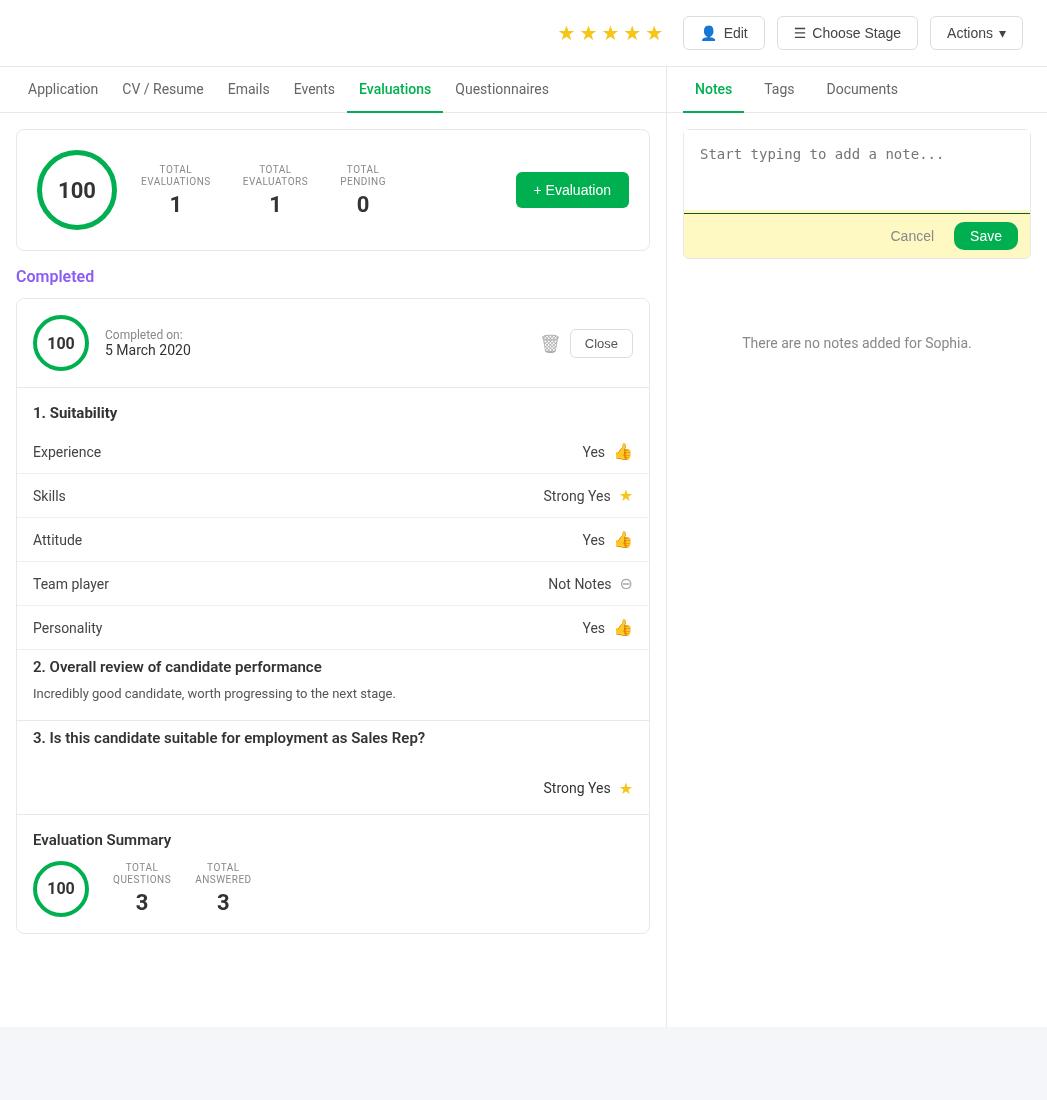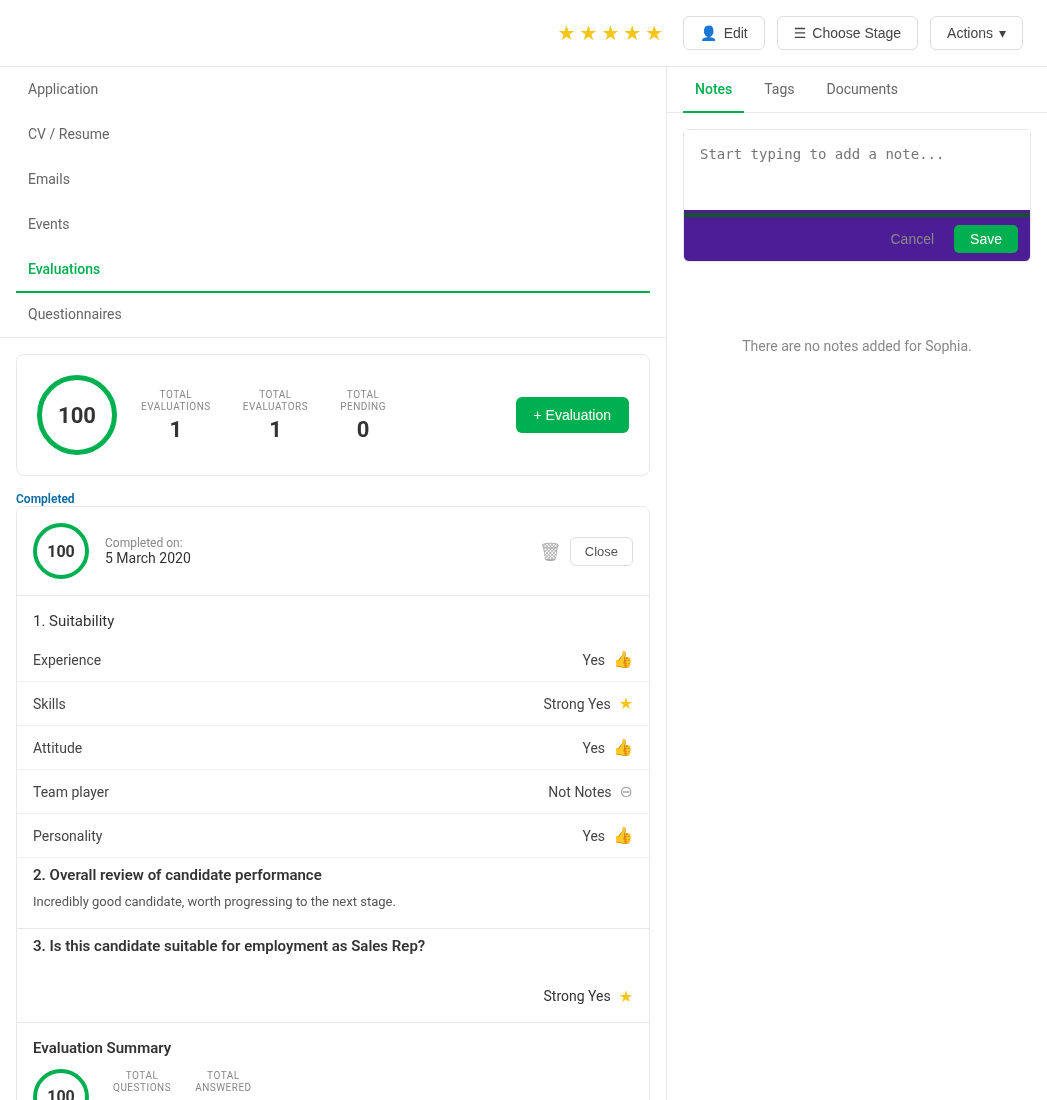--- a/index.html
+++ b/index.html
@@ -53,21 +53,20 @@
       background: #fff;
       min-height: 960px;
     }
 
     .tab-nav {
       display: flex;
       gap: 0;
       border-bottom: 1px solid #e8e8e8;
       padding: 0 16px;
       background: #fff;
-      flex-direction: column;
     }
 
     .tab-item {
       padding: 14px 12px;
       cursor: pointer;
       color: #666;
       font-size: 14px;
       border-bottom: 2px solid transparent;
       margin-bottom: -1px;
     }
@@ -174,24 +173,24 @@
       display: inline-flex;
       align-items: center;
       gap: 6px;
     }
 
     .completed-section {
       margin: 0 16px 16px;
     }
 
     .completed-title {
-      font-size: 12px;
+      font-size: 16px;
       font-weight: 600;
-      color: #0369a1;
-      margin-bottom: 0;
+      color: #8b5cf6;
+      margin-bottom: 12px;
     }
 
     .eval-card {
       border: 1px solid #e8e8e8;
       border-radius: 8px;
       overflow: hidden;
     }
 
     .eval-card-header {
       display: flex;
@@ -233,21 +232,21 @@
     }
 
     .delete-icon {
       cursor: pointer;
       color: #aaa;
       font-size: 18px;
     }
 
     .section-title {
       font-size: 15px;
-      font-weight: 400;
+      font-weight: 700;
       color: #333;
       padding: 16px 16px 8px;
     }
 
     .eval-row {
       display: flex;
       align-items: center;
       padding: 12px 16px;
       border-bottom: 1px solid #f0f0f0;
     }
@@ -331,46 +330,46 @@
       color: #666;
       padding: 16px;
       min-height: 80px;
       background: #fff;
     }
 
     .notes-input-area {
       border: 1px solid #e8e8e8;
       border-radius: 6px;
       margin: 16px;
-      background: #4c1d95;
+      background: #fef9c3;
     }
 
     .notes-actions {
       display: flex;
       justify-content: flex-end;
       gap: 8px;
       padding: 8px 12px;
-      border-top: 4px solid #14532d;
+      border-top: 1px solid #14532d;
     }
 
     .btn-cancel {
       background: none;
       border: none;
       color: #888;
       cursor: pointer;
       padding: 6px 12px;
       font-size: 14px;
     }
 
     .btn-save {
       background: #00b050;
       color: #fff;
       border: none;
       padding: 6px 16px;
-      border-radius: 5px;
+      border-radius: 10px;
       cursor: pointer;
       font-size: 14px;
     }
 
     .no-notes-text {
       text-align: center;
       color: #888;
       font-size: 14px;
       margin-top: 60px;
       padding: 16px;

